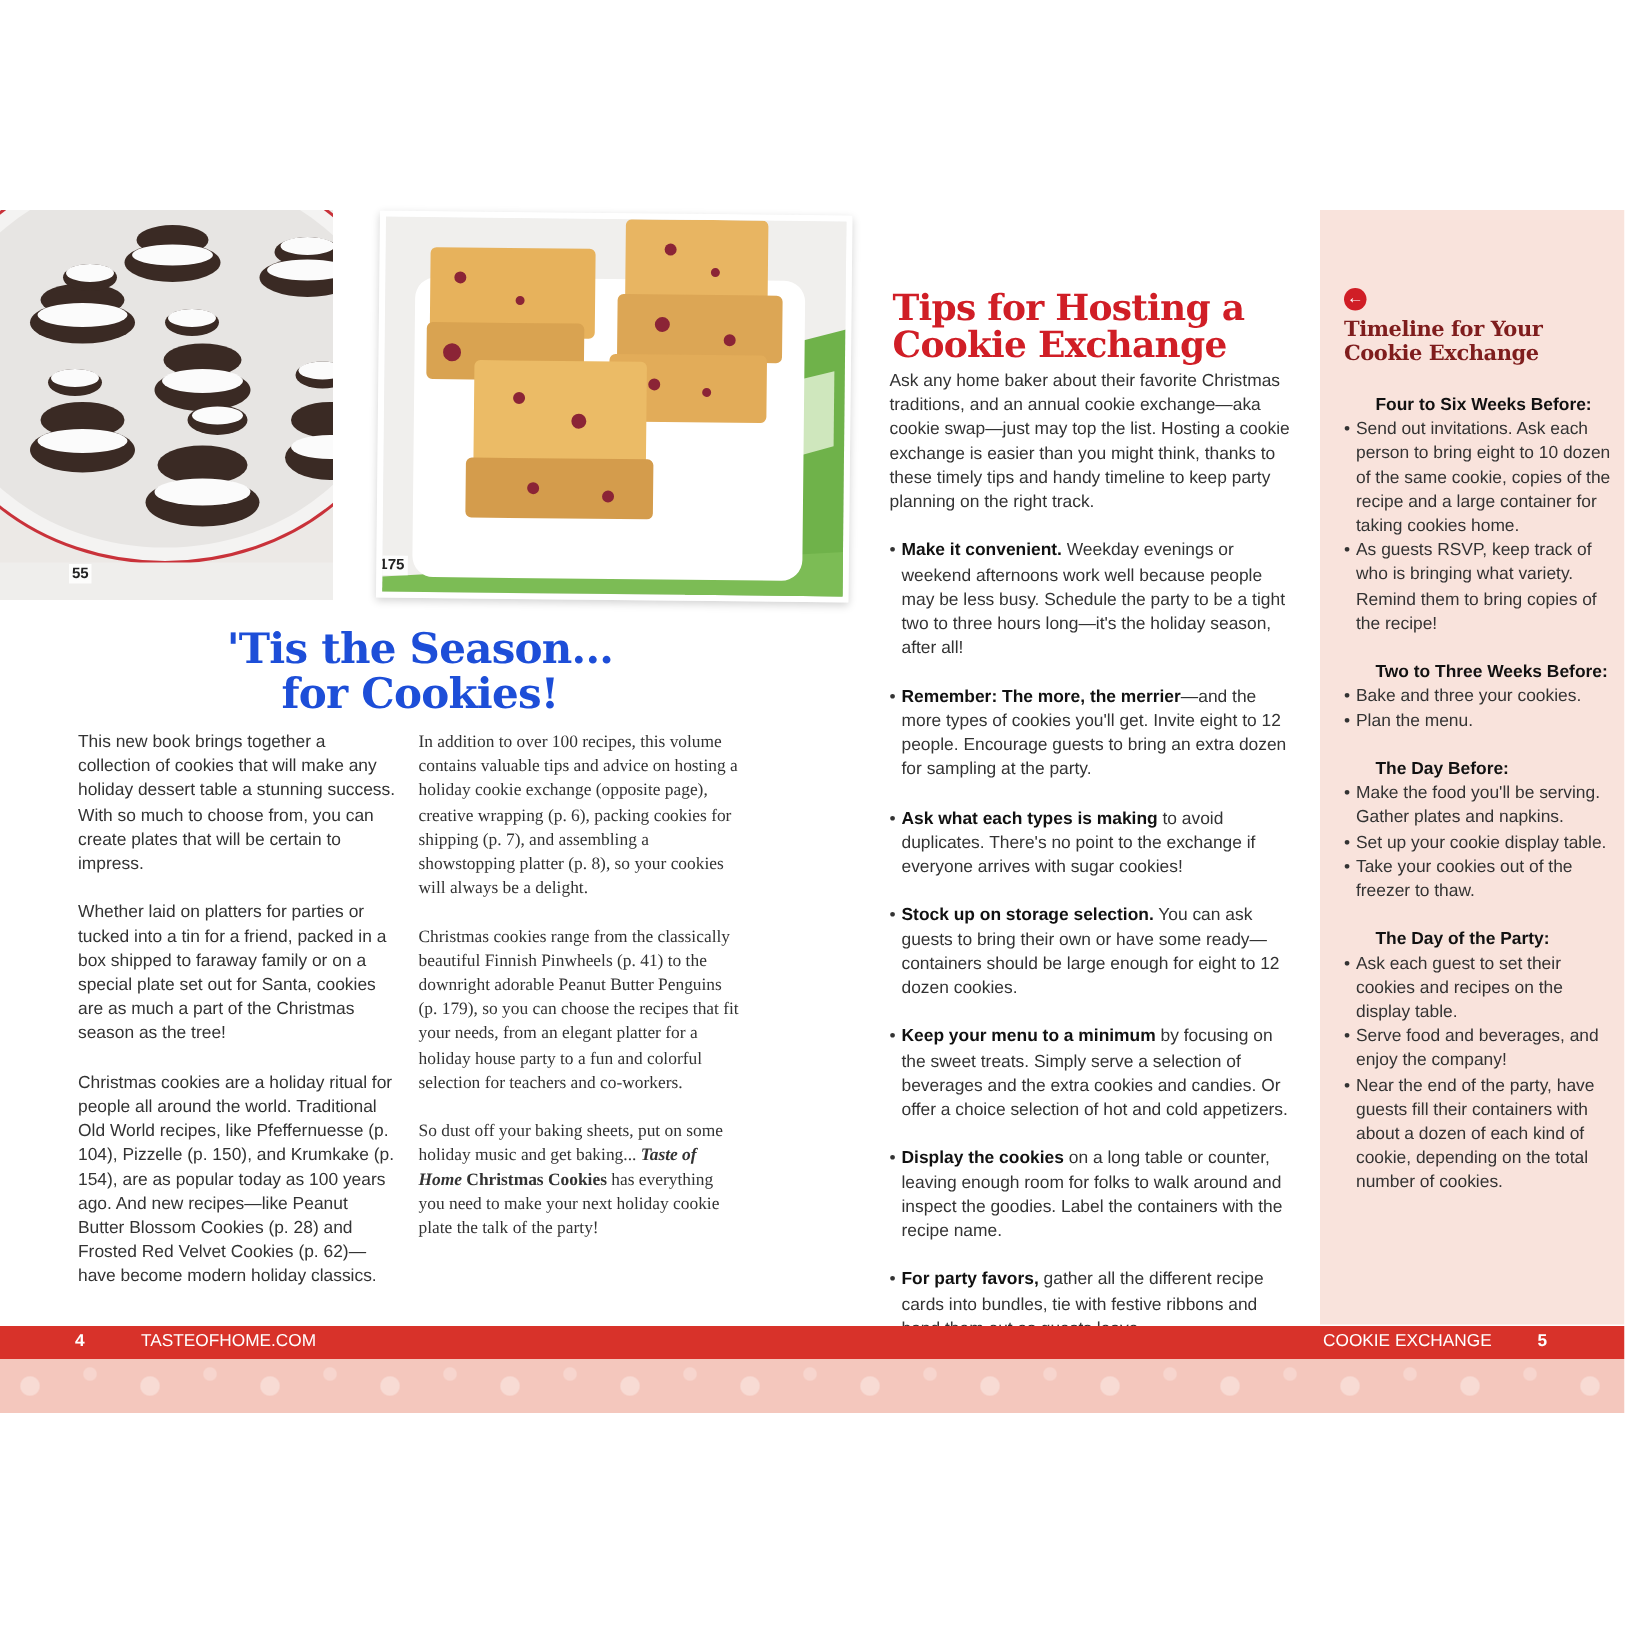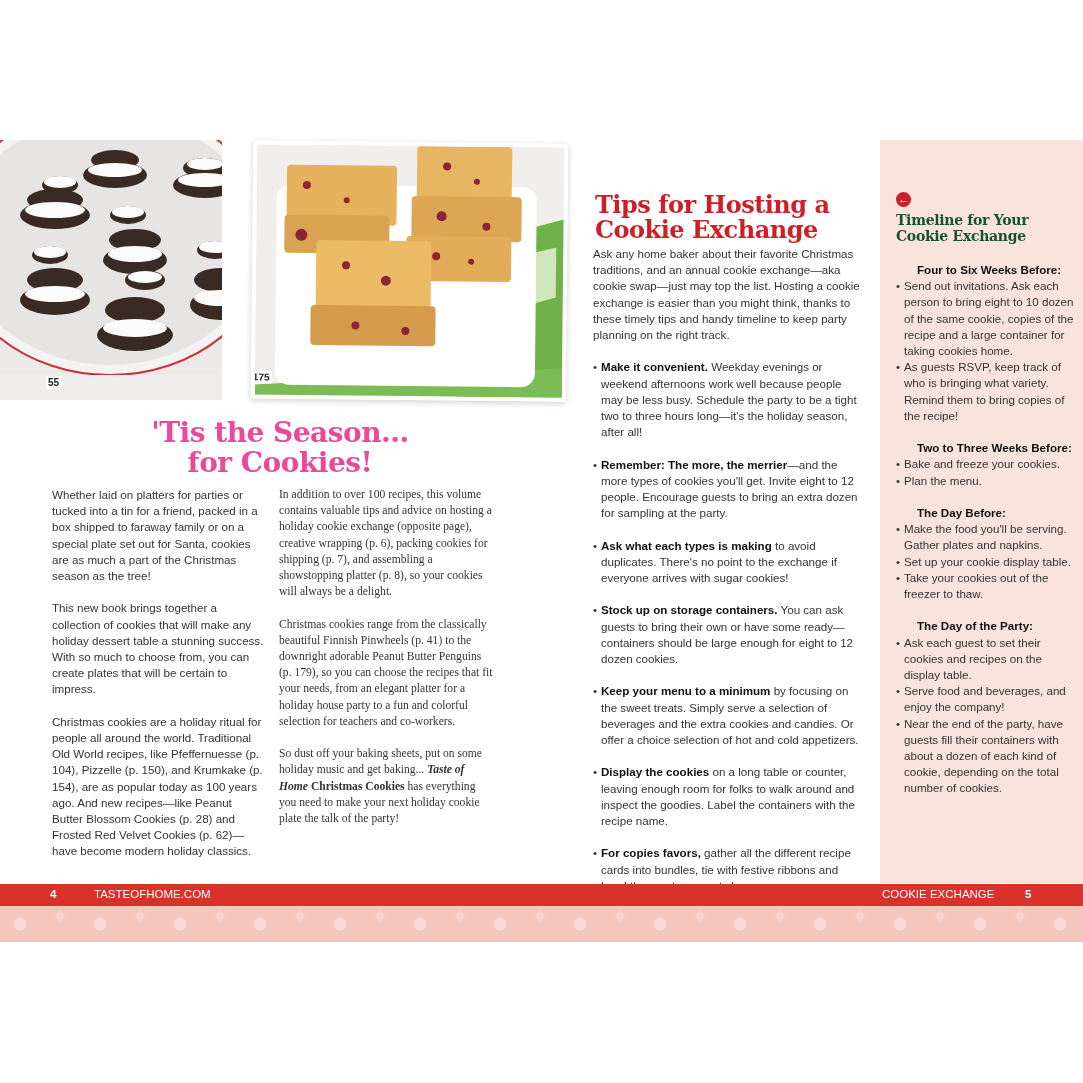--- a/index.html
+++ b/index.html
@@ -8,38 +8,38 @@
 
   .spread { position: absolute; left: 0; top: 140px; width: 1083px; height: 802px; background: #ffffff; }
 
   
   .photo { position: absolute; overflow: hidden; background: #f2f2f2; }
   .photo-left { left: 0; top: 0; width: 222px; height: 260px; }
   .photo-right { left: 252px; top: 2px; width: 315px; height: 258px; transform: rotate(0.6deg); border: 4px solid #fff; box-shadow: 0 2px 6px rgba(0,0,0,0.18); }
   .page-num-tag { position: absolute; font-size: 10px; color: #222; font-weight: bold; background: rgba(255,255,255,0.85); padding: 1px 2px; }
 
   
-  .title-left { position: absolute; left: 100px; top: 278px; width: 360px; text-align: center; font-family: "DejaVu Serif", serif; font-weight: bold; color: #ec4899; font-size: 28px; line-height: 30px; letter-spacing: -0.5px; }
+  .title-left { position: absolute; left: 100px; top: 278px; width: 360px; text-align: center; font-family: "DejaVu Serif", serif; font-weight: bold; color: #1d4ed8; font-size: 28px; line-height: 30px; letter-spacing: -0.5px; }
 
   .col { position: absolute; font-size: 11.6px; line-height: 16.2px; color: #333; }
   .col p { margin-bottom: 16.2px; }
   .col-1 { left: 52px; top: 347px; width: 212px; }
   .col-2 { left: 279px; top: 347px; width: 215px; font-family: Liberation Serif, serif; }
 
   
   .title-right { position: absolute; left: 595px; top: 52px; width: 265px; text-align: left; font-family: "DejaVu Serif", serif; font-weight: bold; color: #d01e26; font-size: 24px; line-height: 25px; letter-spacing: -0.5px; }
   .col-3 { left: 593px; top: 106px; width: 272px; }
   .tip { position: relative; padding-left: 8px; margin-bottom: 16.2px; }
   .tip .bullet { position: absolute; left: 0; top: 0; }
   .tip b { color: #111; text-align: center; }
 
   
   .sidebar { position: absolute; left: 880px; top: 0; width: 203px; height: 743px; background: #f9e3dc; }
   .back-icon { position: absolute; left: 16px; top: 52px; width: 15px; height: 15px; border-radius: 50%; background: #d01e26; color: #fff; font-size: 11px; line-height: 15px; text-align: center; font-weight: bold; }
-  .sidebar-title { position: absolute; left: 16px; top: 72px; width: 180px; font-family: "DejaVu Serif", serif; font-weight: bold; font-size: 14px; line-height: 16px; color: #14532d; letter-spacing: -0.3px; }
+  .sidebar-title { position: absolute; left: 16px; top: 72px; width: 180px; font-family: "DejaVu Serif", serif; font-weight: bold; font-size: 14px; line-height: 16px; color: #7f1d1d; letter-spacing: -0.3px; }
   .timeline { position: absolute; left: 16px; top: 122px; width: 180px; font-size: 11.6px; line-height: 16.2px; color: #333; }
   .timeline .phase { margin-bottom: 16.2px; }
   .timeline .phase-head { font-weight: bold; color: #111; padding-left: 21px; }
   .timeline .item { position: relative; padding-left: 8px; }
   .timeline .item .bullet { position: absolute; left: 0; top: 0; }
 
   
   .footer-bar { position: absolute; left: 0; top: 744px; width: 1083px; height: 22px; background: #d8322a; color: #fff; font-size: 11.5px; }
   .footer-bar span { position: absolute; top: 4px; }
   .footer-snow { position: absolute; left: 0; top: 766px; width: 1083px; height: 36px; background: #f4c7bd;
@@ -132,22 +132,22 @@
     </svg>
     <span class="page-num-tag" style="left:-4px; top:226px;">175</span>
   </div>
 
   <div class="title-left">
     <div>'Tis the Season...</div>
     <div>for Cookies!</div>
   </div>
 
   <div class="col col-1">
+    <p>This new book brings together a collection of cookies that will make any holiday dessert table a stunning success. With so much to choose from, you can create plates that will be certain to impress.</p>
     <p>Whether laid on platters for parties or tucked into a tin for a friend, packed in a box shipped to faraway family or on a special plate set out for Santa, cookies are as much a part of the Christmas season as the tree!</p>
-    <p>This new book brings together a collection of cookies that will make any holiday dessert table a stunning success. With so much to choose from, you can create plates that will be certain to impress.</p>
     <p>Christmas cookies are a holiday ritual for people all around the world. Traditional Old World recipes, like Pfeffernuesse (p. 104), Pizzelle (p. 150), and Krumkake (p. 154), are as popular today as 100 years ago. And new recipes—like Peanut Butter Blossom Cookies (p. 28) and Frosted Red Velvet Cookies (p. 62)—have become modern holiday classics.</p>
   </div>
 
   <div class="col col-2">
     <p>In addition to over 100 recipes, this volume contains valuable tips and advice on hosting a holiday cookie exchange (opposite page), creative wrapping (p. 6), packing cookies for shipping (p. 7), and assembling a showstopping platter (p. 8), so your cookies will always be a delight.</p>
     <p>Christmas cookies range from the classically beautiful Finnish Pinwheels (p. 41) to the downright adorable Peanut Butter Penguins (p. 179), so you can choose the recipes that fit your needs, from an elegant platter for a holiday house party to a fun and colorful selection for teachers and co-workers.</p>
     <p>
       <span>So dust off your baking sheets, put on some holiday music and get baking... </span><b><i>Taste of Home</i><span> Christmas Cookies</span></b><span> has everything you need to make your next holiday cookie plate the talk of the party!</span>
     </p>
   </div>
@@ -155,41 +155,41 @@
   <div class="title-right">
     <div>Tips for Hosting a</div>
     <div>Cookie Exchange</div>
   </div>
 
   <div class="col col-3">
     <p>Ask any home baker about their favorite Christmas traditions, and an annual cookie exchange—aka cookie swap—just may top the list. Hosting a cookie exchange is easier than you might think, thanks to these timely tips and handy timeline to keep party planning on the right track.</p>
     <div class="tip"><span class="bullet">•</span><b>Make it convenient.</b><span> Weekday evenings or weekend afternoons work well because people may be less busy. Schedule the party to be a tight two to three hours long—it's the holiday season, after all!</span></div>
     <div class="tip"><span class="bullet">•</span><b>Remember: The more, the merrier</b><span>—and the more types of cookies you'll get. Invite eight to 12 people. Encourage guests to bring an extra dozen for sampling at the party.</span></div>
     <div class="tip"><span class="bullet">•</span><b>Ask what each types is making</b><span> to avoid duplicates. There's no point to the exchange if everyone arrives with sugar cookies!</span></div>
-    <div class="tip"><span class="bullet">•</span><b>Stock up on storage containers.</b><span> You can ask guests to bring their own or have some ready—containers should be large enough for eight to 12 dozen cookies.</span></div>
+    <div class="tip"><span class="bullet">•</span><b>Stock up on storage selection.</b><span> You can ask guests to bring their own or have some ready—containers should be large enough for eight to 12 dozen cookies.</span></div>
     <div class="tip"><span class="bullet">•</span><b>Keep your menu to a minimum</b><span> by focusing on the sweet treats. Simply serve a selection of beverages and the extra cookies and candies. Or offer a choice selection of hot and cold appetizers.</span></div>
     <div class="tip"><span class="bullet">•</span><b>Display the cookies</b><span> on a long table or counter, leaving enough room for folks to walk around and inspect the goodies. Label the containers with the recipe name.</span></div>
-    <div class="tip"><span class="bullet">•</span><b>For copies favors,</b><span> gather all the different recipe cards into bundles, tie with festive ribbons and hand them out as guests leave.</span></div>
+    <div class="tip"><span class="bullet">•</span><b>For party favors,</b><span> gather all the different recipe cards into bundles, tie with festive ribbons and hand them out as guests leave.</span></div>
   </div>
 
   <div class="sidebar">
     <div class="back-icon">←</div>
     <div class="sidebar-title">
       <div>Timeline for Your</div>
       <div>Cookie Exchange</div>
     </div>
     <div class="timeline">
       <div class="phase">
         <div class="phase-head">Four to Six Weeks Before:</div>
         <div class="item"><span class="bullet">•</span><span>Send out invitations. Ask each person to bring eight to 10 dozen of the same cookie, copies of the recipe and a large container for taking cookies home.</span></div>
         <div class="item"><span class="bullet">•</span><span>As guests RSVP, keep track of who is bringing what variety. Remind them to bring copies of the recipe!</span></div>
       </div>
       <div class="phase">
         <div class="phase-head">Two to Three Weeks Before:</div>
-        <div class="item"><span class="bullet">•</span><span>Bake and freeze your cookies.</span></div>
+        <div class="item"><span class="bullet">•</span><span>Bake and three your cookies.</span></div>
         <div class="item"><span class="bullet">•</span><span>Plan the menu.</span></div>
       </div>
       <div class="phase">
         <div class="phase-head">The Day Before:</div>
         <div class="item"><span class="bullet">•</span><span>Make the food you'll be serving. Gather plates and napkins.</span></div>
         <div class="item"><span class="bullet">•</span><span>Set up your cookie display table.</span></div>
         <div class="item"><span class="bullet">•</span><span>Take your cookies out of the freezer to thaw.</span></div>
       </div>
       <div class="phase">
         <div class="phase-head">The Day of the Party:</div>

